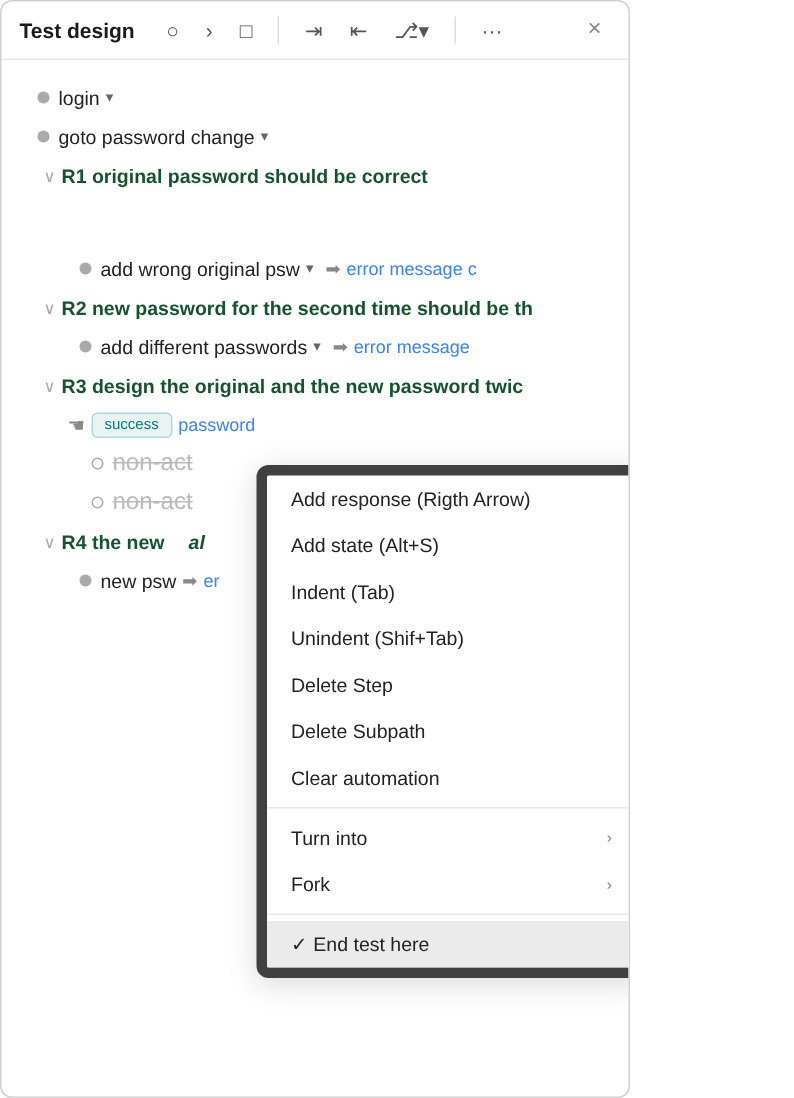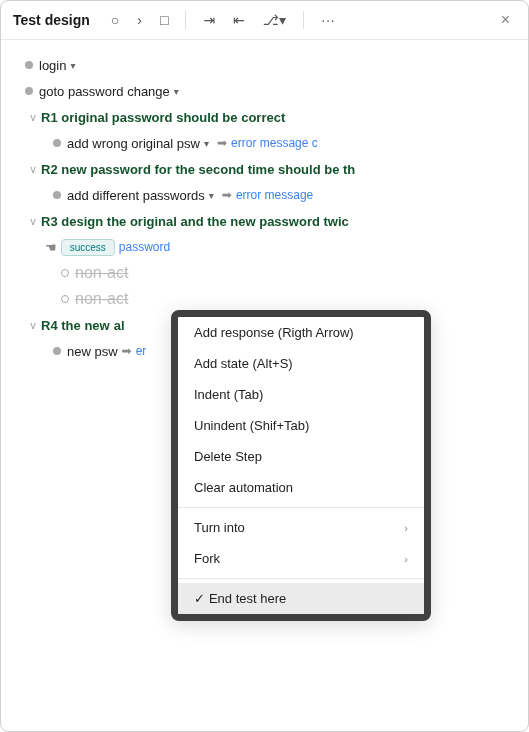--- a/index.html
+++ b/index.html
@@ -8,21 +8,21 @@
       font-size: 13px;
       background: #fff;
       width: 529px;
       height: 732px;
       overflow: hidden;
       position: relative;
     }
 
     
     .window {
-      width: 529px;
+      width: 420px;
       height: 732px;
       background: #fff;
       border: 1px solid #d0d0d0;
       border-radius: 8px;
       overflow: hidden;
       display: flex;
       flex-direction: column;
     }
 
     
@@ -234,21 +234,21 @@
         <span class="tree-dot"></span>
         <span class="tree-label">goto password change</span>
         <span class="tree-chevron">▾</span>
       </div>
 
       <div class="tree-row" style="padding-left:16px;">
         <span class="tree-connector">∨</span>
         <span class="tree-label-teal">R1 original password should be correct</span>
       </div>
 
-      <div class="tree-row" style="padding-left:40px;">
+      <div class="tree-row" style="padding-left:40px;margin-top:36px;">
         <span class="tree-dot"></span>
         <span class="tree-label">add wrong original psw</span>
         <span class="tree-chevron">▾</span>
         <span class="tree-arrow">➡</span>
         <span class="overflow-fade">error message c</span>
       </div>
 
       <div class="tree-row" style="padding-left:16px;">
         <span class="tree-connector">∨</span>
         <span class="tree-label-teal">R2 new password for the second time should be th</span>
@@ -279,21 +279,21 @@
       </div>
 
       <div class="tree-row" style="padding-left:48px;">
         <span class="tree-dot-outline"></span>
         <span class="tree-label-gray">non-act</span>
       </div>
 
       <div class="tree-row" style="padding-left:16px;">
         <span class="tree-connector">∨</span>
         <span class="tree-label-teal">R4 the new</span>
-        <span style="margin-left:4px;" class="tree-label-teal">al</span>
+        <span style="margin-left:16px;font-style:italic;" class="tree-label-teal">al</span>
       </div>
 
       <div class="tree-row" style="padding-left:40px;">
         <span class="tree-dot"></span>
         <span class="tree-label">new psw</span>
         <span class="tree-arrow">➡</span>
         <span class="overflow-fade">er</span>
       </div>
 
     </div>
@@ -309,20 +309,23 @@
       <div class="ctx-item">
         <span>Indent (Tab)</span>
       </div>
       <div class="ctx-item">
         <span>Unindent (Shif+Tab)</span>
       </div>
       <div class="ctx-item">
         <span>Delete Step</span>
       </div>
       <div class="ctx-item">
+        <span>Delete Subpath</span>
+      </div>
+      <div class="ctx-item">
         <span>Clear automation</span>
       </div>
 
       <div class="ctx-separator"></div>
 
       <div class="ctx-item">
         <span>Turn into</span>
         <span class="chevron-right">›</span>
       </div>
       <div class="ctx-item">

